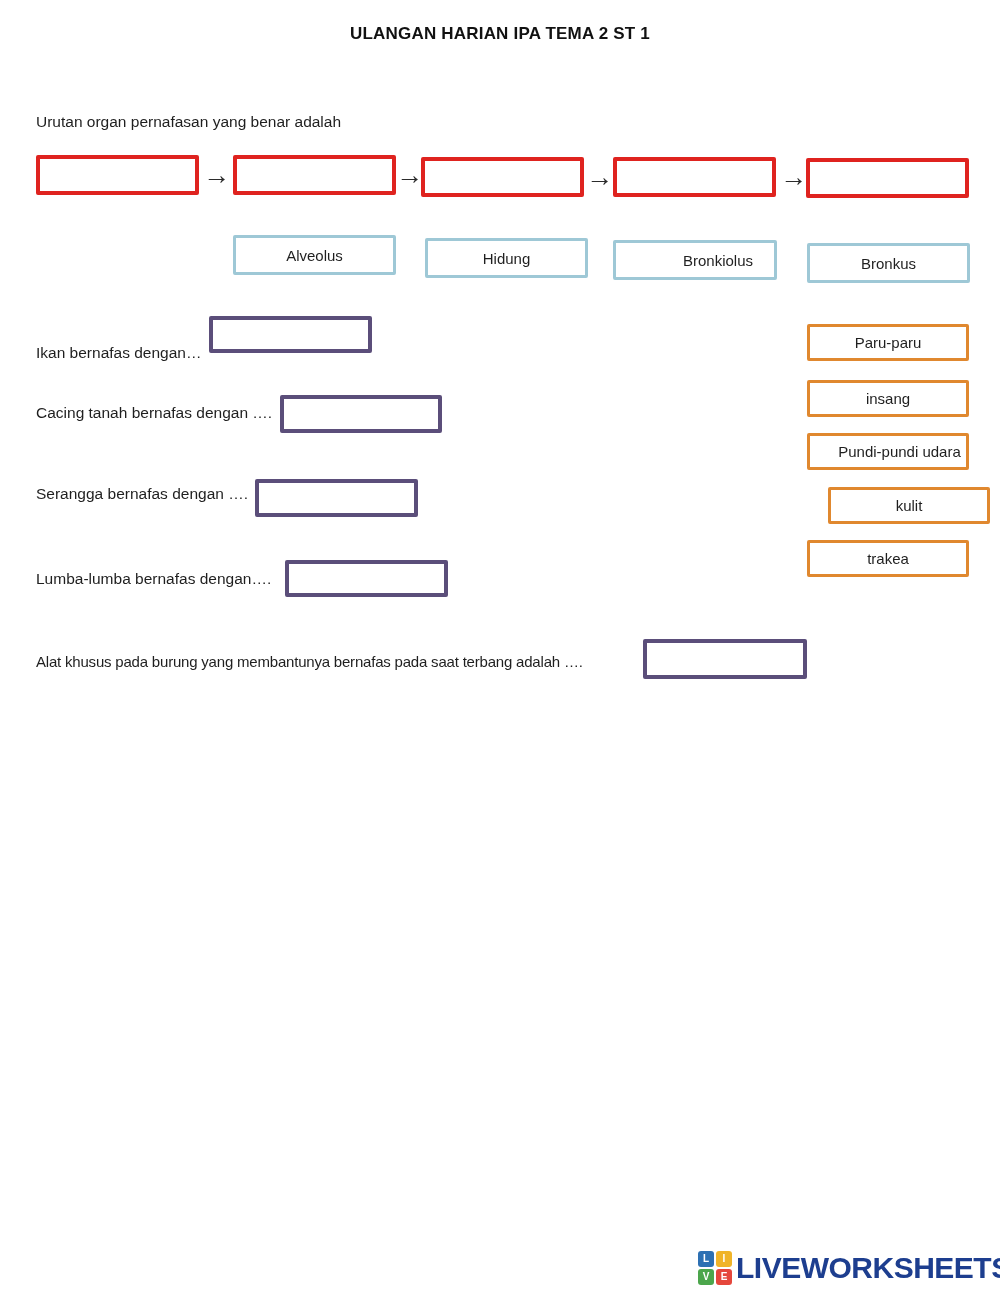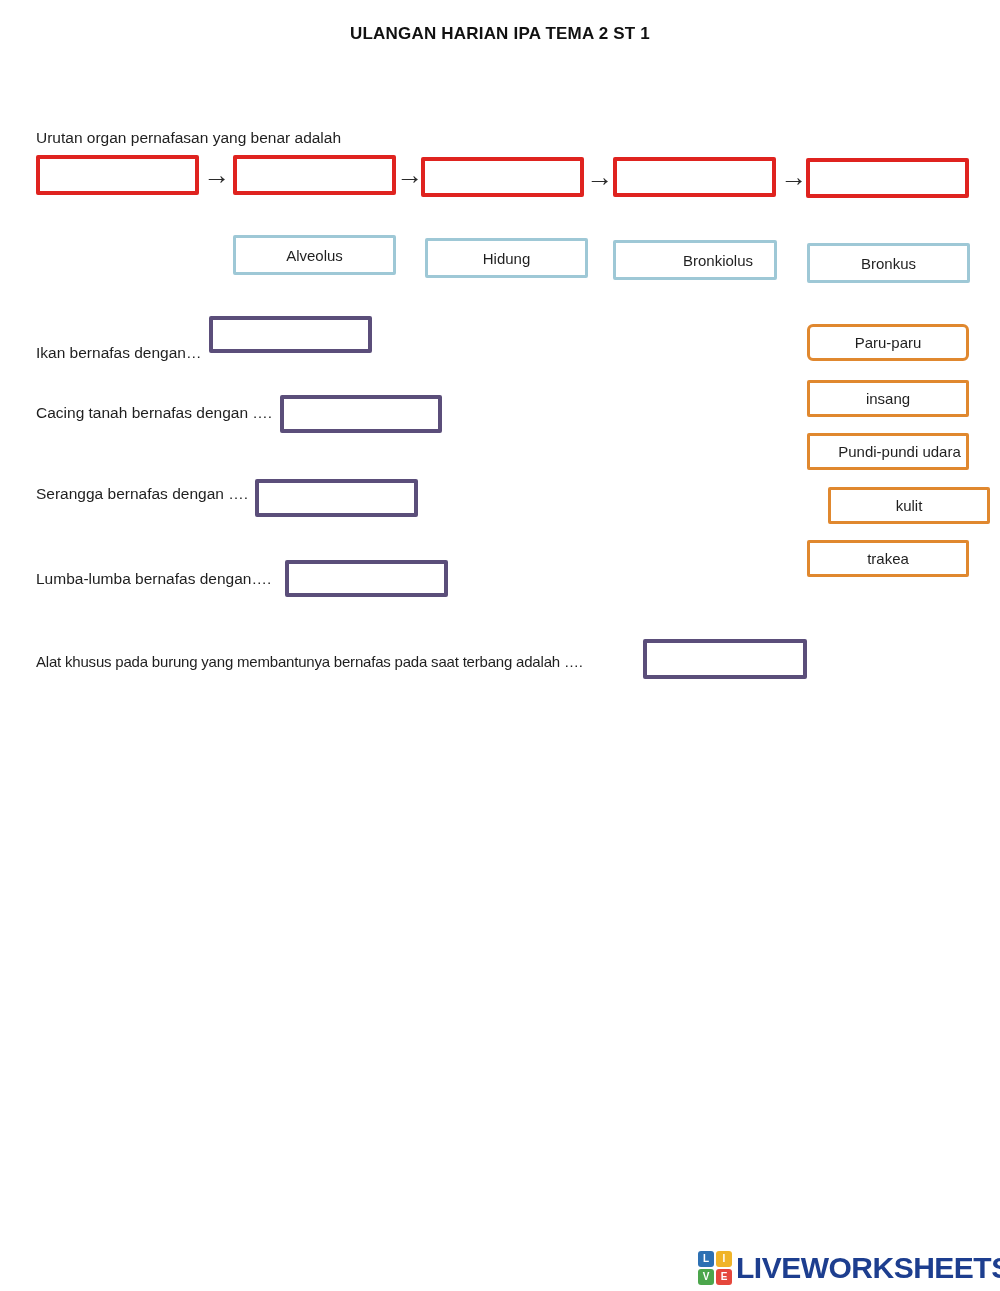--- a/index.html
+++ b/index.html
@@ -19,21 +19,20 @@
     text-align: center;
     font-size: 17px;
     font-weight: bold;
     letter-spacing: 0.2px;
     color: #111111;
   }
   .prompt {
     position: absolute;
     left: 36px; top: 113px;
     font-size: 15.5px;
-    margin-top: 16px;
   }
   
   .red-box {
     position: absolute;
     width: 163px; height: 40px;
     border: 4px solid #df231f;
     border-radius: 2px;
     background: #ffffff;
   }
   .rb1 { left: 36px;  top: 155px; }
@@ -93,21 +92,21 @@
   .orange-box {
     position: absolute;
     left: 807px;
     width: 162px; height: 37px;
     border: 3px solid #e0882f;
     border-radius: 2px;
     background: #ffffff;
     display: flex; align-items: center; justify-content: center;
     font-size: 15px;
   }
-  .ob1 { top: 324px; border-radius: 6px; }
+  .ob1 { top: 324px; }
   .ob2 { top: 380px; }
   .ob3 { top: 433px; padding-left: 23px; }
   .ob4 { top: 487px; margin-left: 21px; }
   .ob5 { top: 540px; }
   
   .logo {
     position: absolute;
     left: 698px; top: 1251px;
     display: flex;
     align-items: center;

